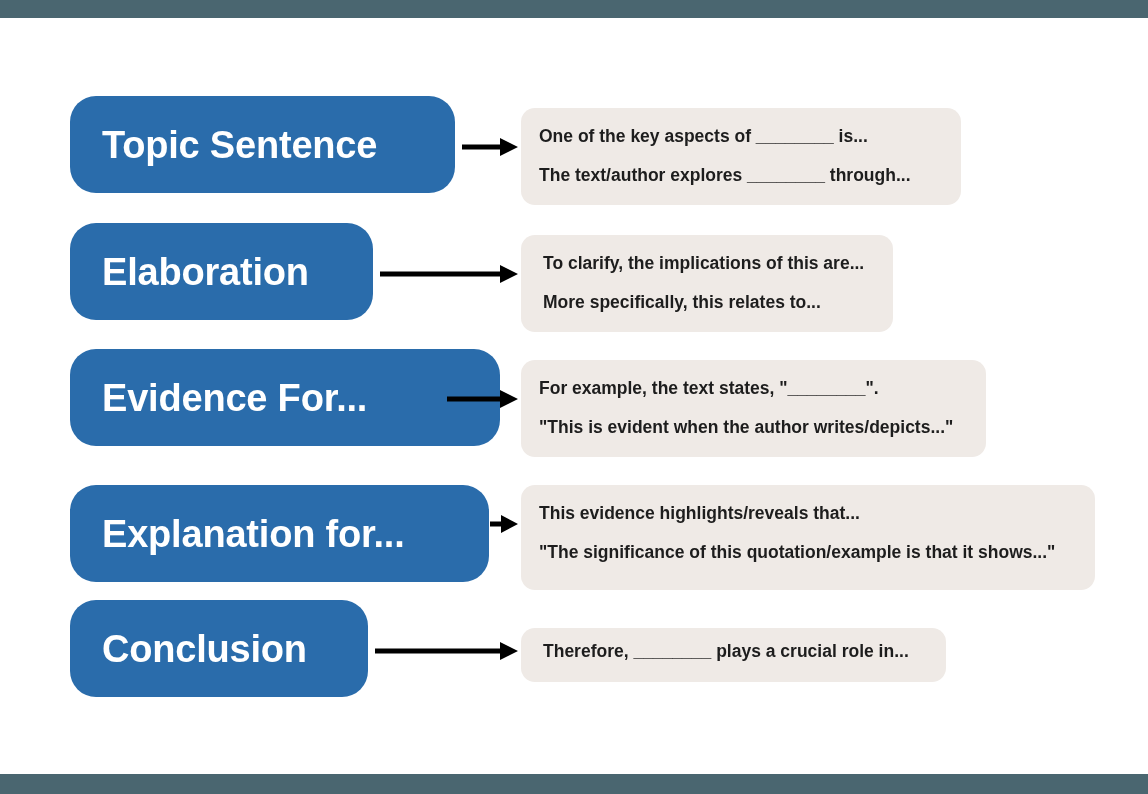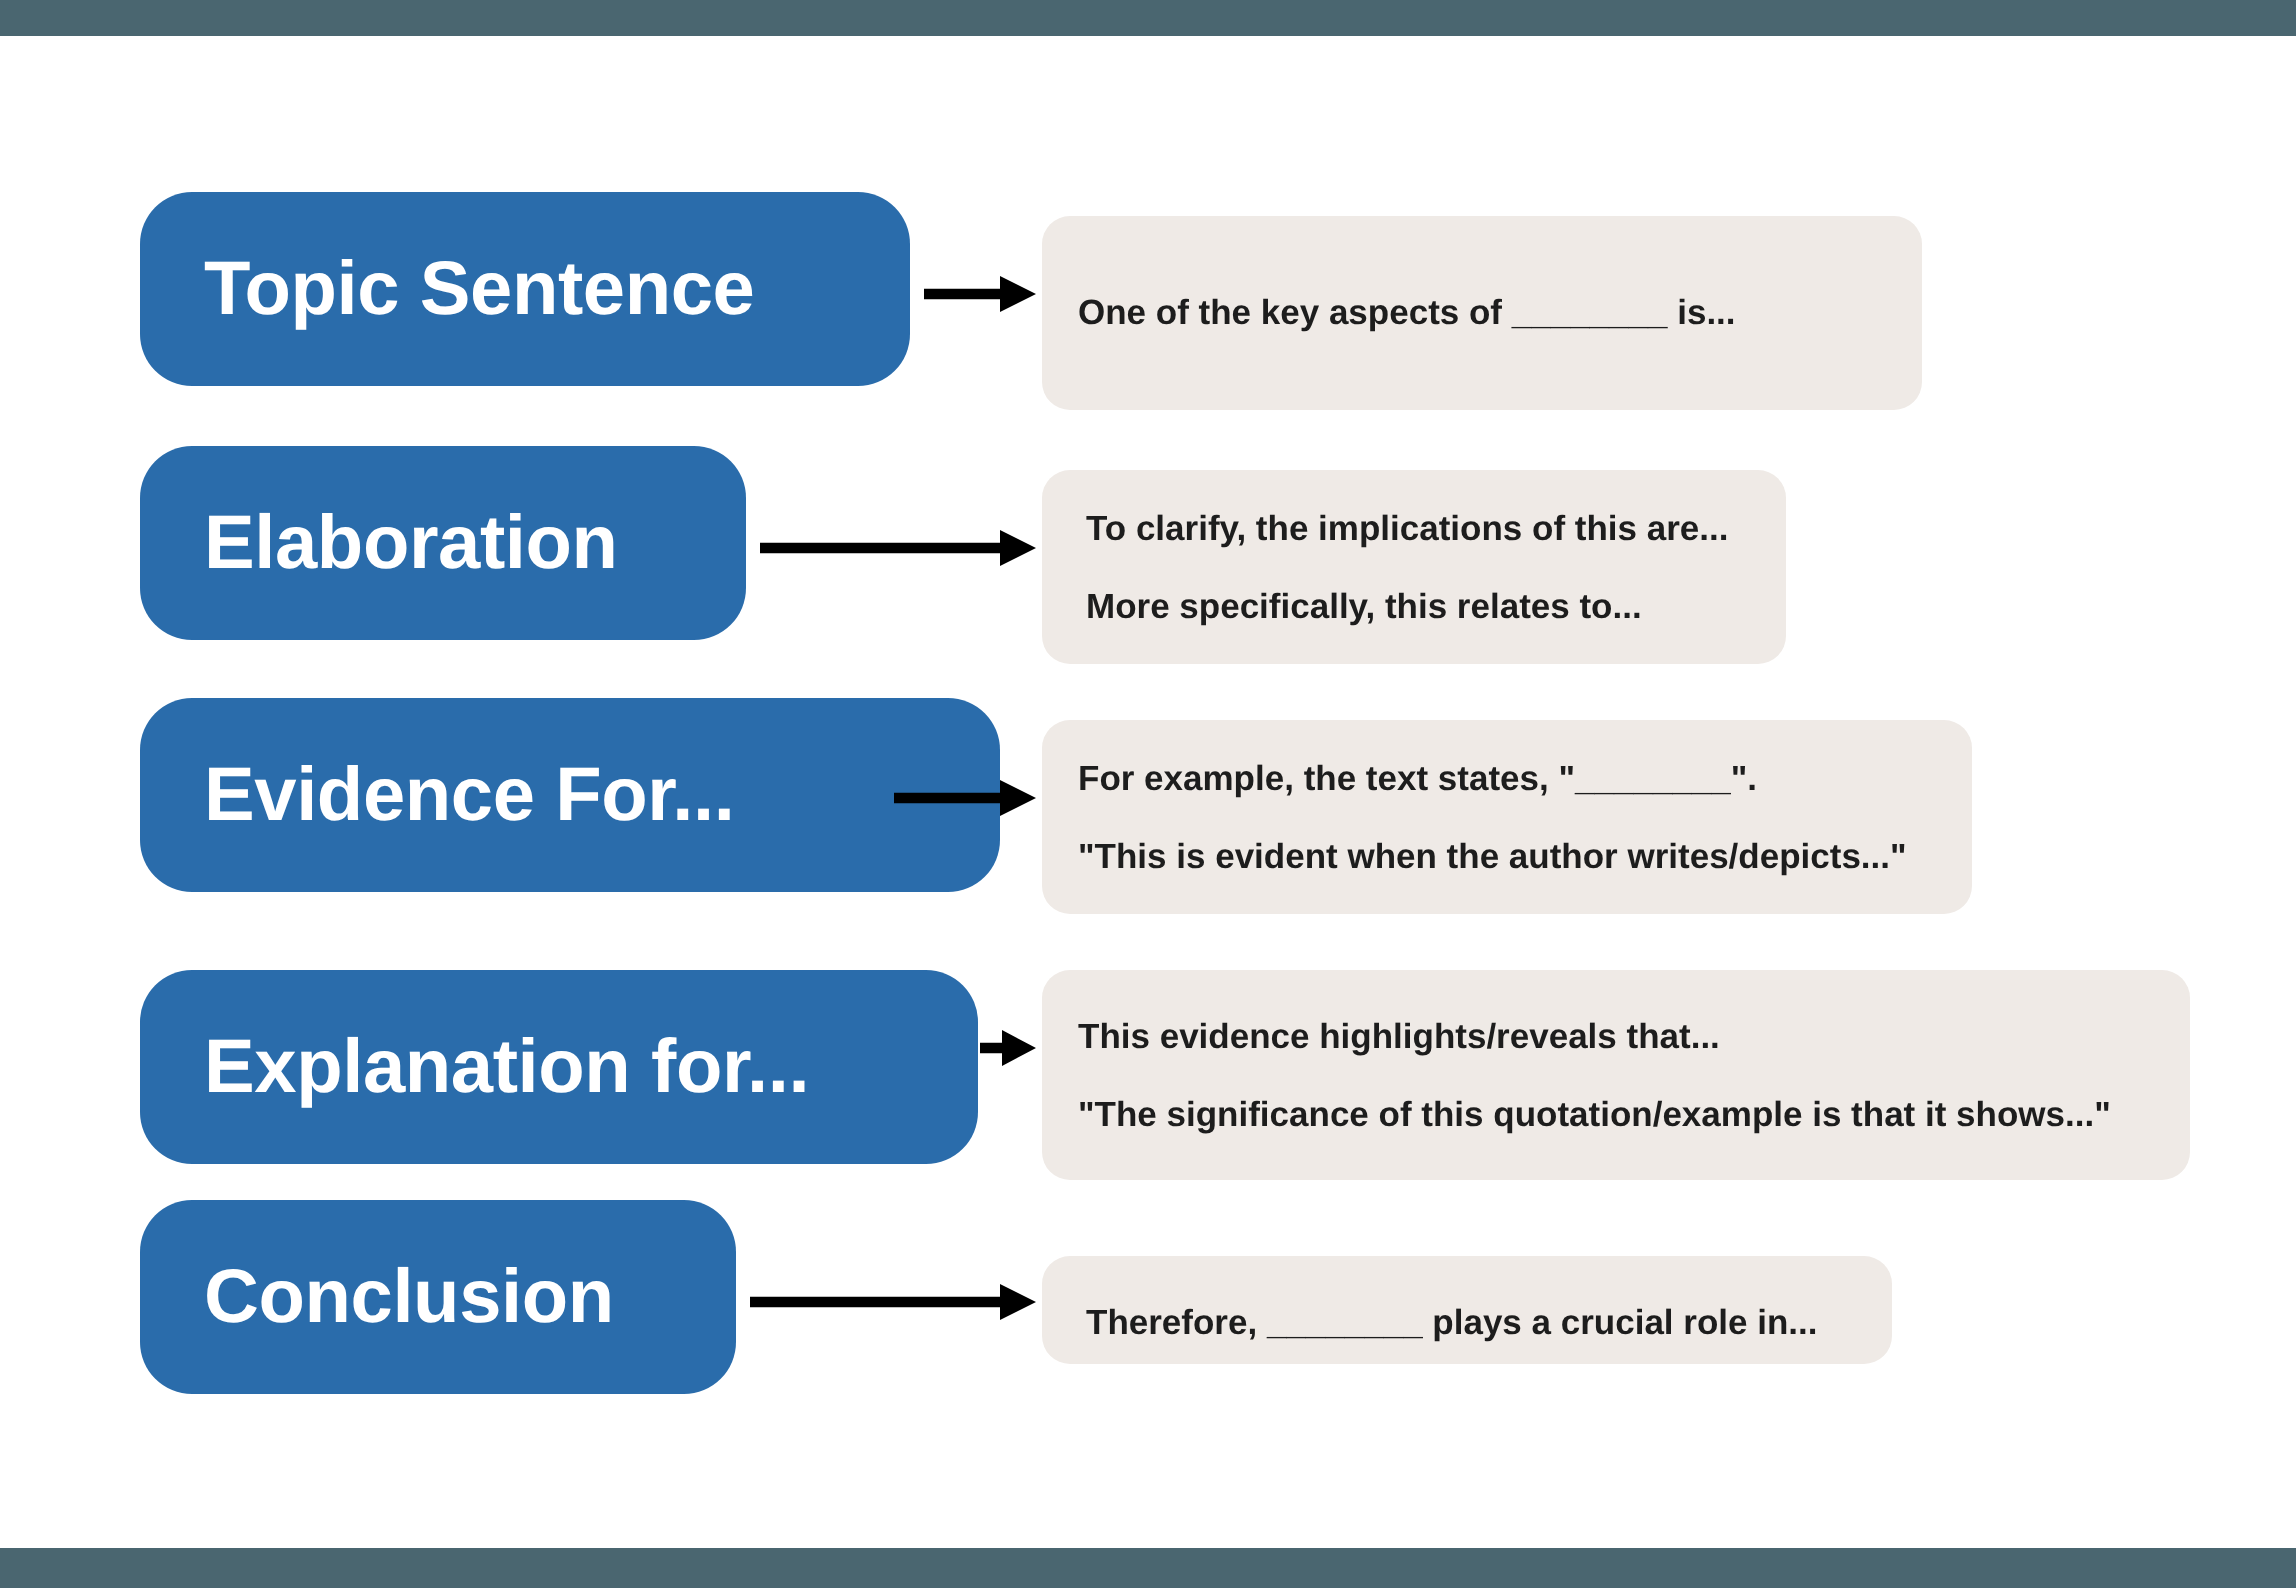--- a/index.html
+++ b/index.html
@@ -74,21 +74,21 @@
 
   
   .callout {
     position: absolute;
     left: 521px;
     background: #EFEAE6;
     border-radius: 14px;
     padding: 17px 26px 17px 18px;
     display: flex;
     flex-direction: column;
-    justify-content: center;
+    justify-content: flex-start;
   }
   .callout-line {
     color: #1D1D1D;
     font-size: 17.5px;
     font-weight: bold;
     line-height: 1.28;
     white-space: nowrap;
   }
   .callout-line + .callout-line { margin-top: 17px; }
   .callout.single .callout-line { margin-top: 12px; }
@@ -130,20 +130,21 @@
     <div class="pill">
       <span class="pill-label">Topic Sentence</span>
     </div>
     <span class="arrow">
       <svg width="56" height="22" viewBox="0 0 56 22" aria-hidden="true">
         <path d="M0 8.4 H38 V2 L56 11 L38 20 V13.6 H0 Z" fill="#000000"></path>
       </svg>
     </span>
     <div class="callout">
       <span class="callout-line">One of the key aspects of ________ is...</span>
+      <span class="callout-line">The text/author explores ________ through...</span>
     </div>
   </div>
 
   <div class="row" id="row-2">
     <div class="pill">
       <span class="pill-label">Elaboration</span>
     </div>
     <span class="arrow">
       <svg width="138" height="22" viewBox="0 0 138 22" aria-hidden="true">
         <path d="M0 8.4 H120 V2 L138 11 L120 20 V13.6 H0 Z" fill="#000000"></path>

